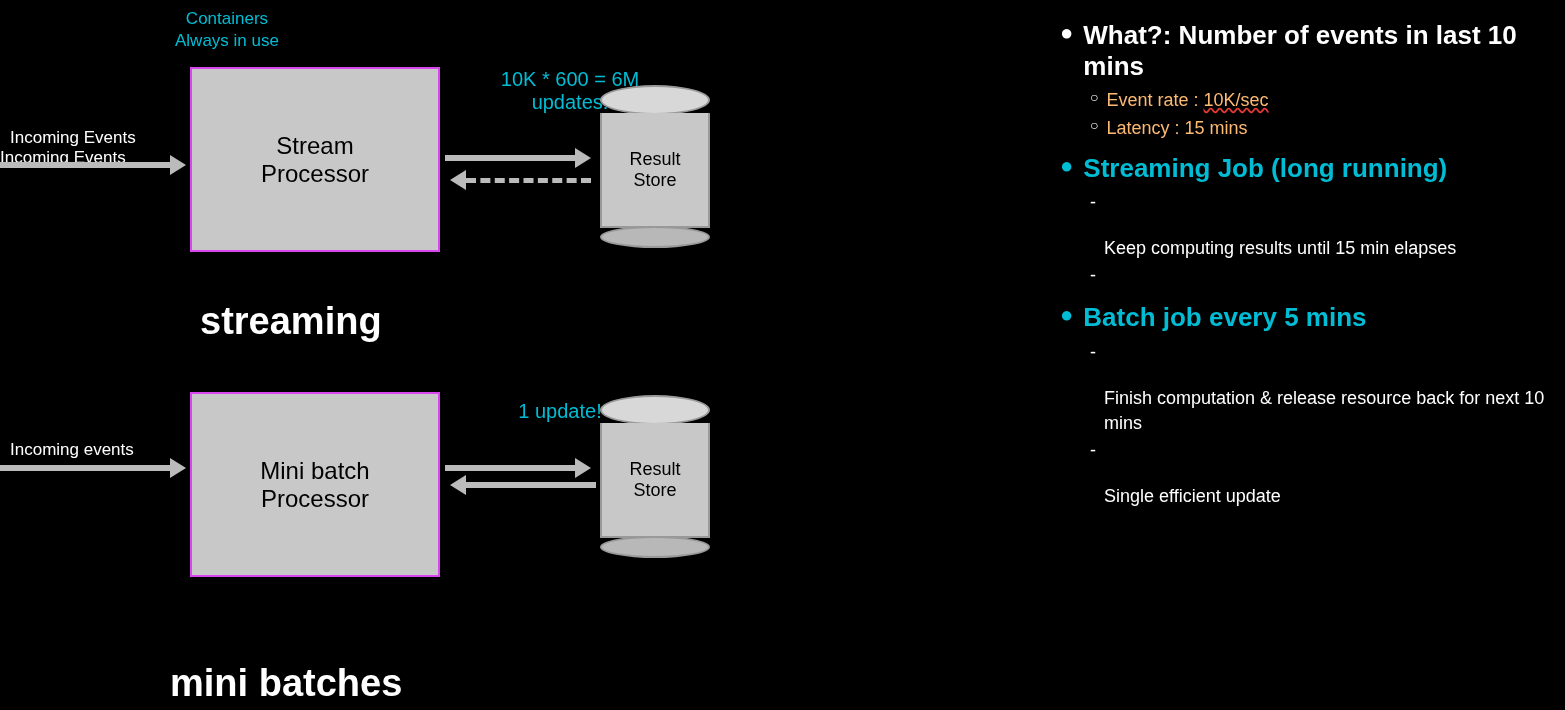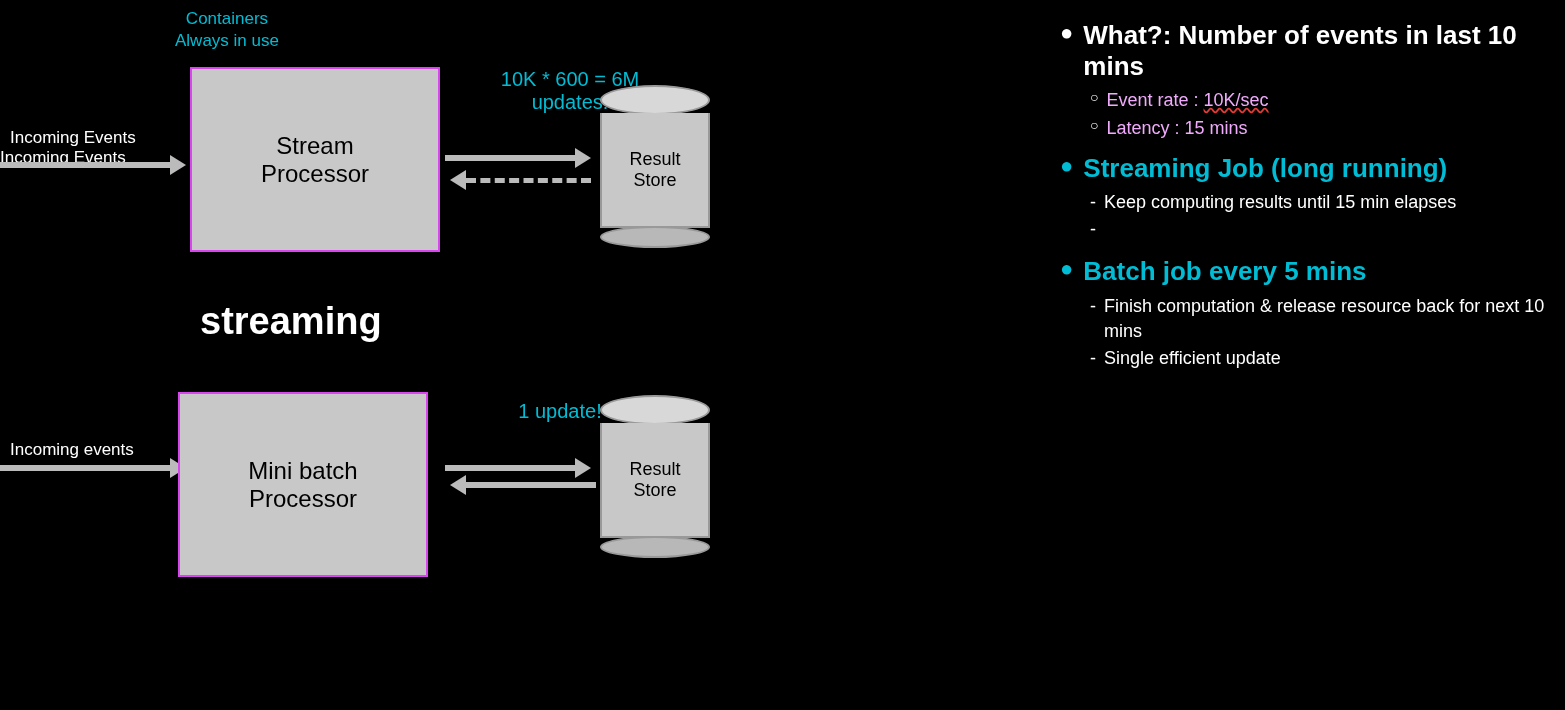--- a/index.html
+++ b/index.html
@@ -155,41 +155,42 @@
     }
     .sub-bullet-dot {
       font-size: 14px;
       margin-right: 8px;
       flex-shrink: 0;
       line-height: 1.4;
     }
     .sub-bullet-text {
       font-size: 18px;
       line-height: 1.4;
-      color: #f0abfc;
+      color: #fdba74;
     }
     .dash-bullets {
       margin-left: 30px;
       margin-bottom: 6px;
     }
     .dash-bullet {
       display: flex;
       align-items: flex-start;
       margin-bottom: 2px;
     }
     .dash {
       margin-right: 8px;
       font-size: 18px;
       flex-shrink: 0;
       line-height: 1.4;
     }
     .dash-text {
       font-size: 18px;
       line-height: 1.4;
       color: #fff;
+      margin-top: 46px;
     }
     .underline-red {
       text-decoration: underline;
       text-decoration-color: #e53935;
       text-decoration-style: wavy;
     }
   </style>
 </head>
 <body>
 
@@ -250,21 +251,21 @@
 
   <div style="position:absolute; top:440px; left:10px;">
     <span style="color:#fff; font-size:17px;">Incoming events</span>
   </div>
 
   <div style="position:absolute; top:458px; left:0; display:flex; align-items:center;">
     <div style="width:170px; height:6px; background:#bbb; display:inline-block;"></div>
     <div style="width:0; height:0; border-top:10px solid transparent; border-bottom:10px solid transparent; border-left:16px solid #bbb;"></div>
   </div>
 
-  <div class="processor-box" style="position:absolute; top:392px; left:178px; width:250px; height:185px; font-size:24px;">
+  <div class="processor-box" style="position:absolute; top:392px; left:190px; width:250px; height:185px; font-size:24px;">
     <span style="white-space:pre-line; text-align:center;">Mini batch
 Processor</span>
   </div>
 
   <div class="update-label" style="top:400px; left:470px; width:180px;">
     <span>1 update!</span>
   </div>
 
   <div style="position:absolute; top:458px; left:445px; display:flex; align-items:center;">
     <div style="width:130px; height:6px; background:#bbb;"></div>
@@ -279,20 +280,23 @@
   <div style="position:absolute; top:395px; left:600px;">
     <div class="cylinder-top" style="width:110px; height:30px;"></div>
     <div class="cylinder-body" style="width:110px; height:115px; font-size:18px; text-align:center;">
       <span style="white-space:pre-line;">Result
 Store</span>
     </div>
     <div class="cylinder-bottom" style="width:110px; height:22px;"></div>
   </div>
 
 
+  <div class="label-mini-batches">
+    <span>mini batches</span>
+  </div>
 
 </div>
 
 <div class="right-panel">
 
   <div class="bullet-main">
     <span class="bullet-dot">●</span>
     <span class="bullet-text-large">What?: Number of events in last 10 mins</span>
   </div>
 

